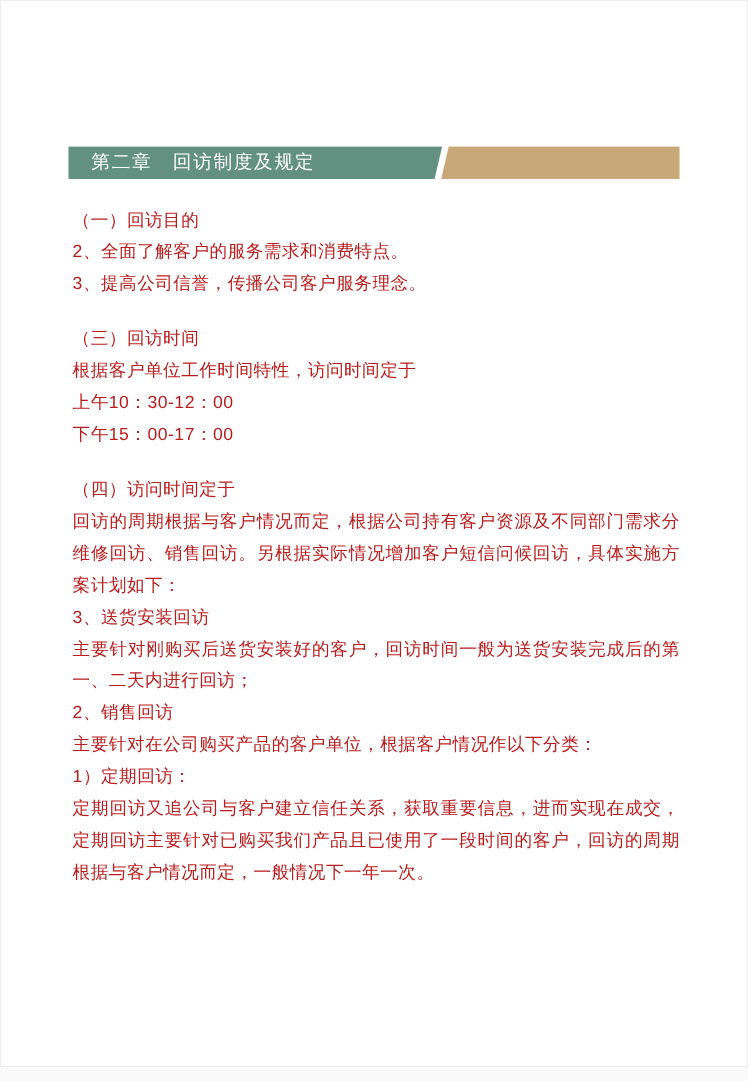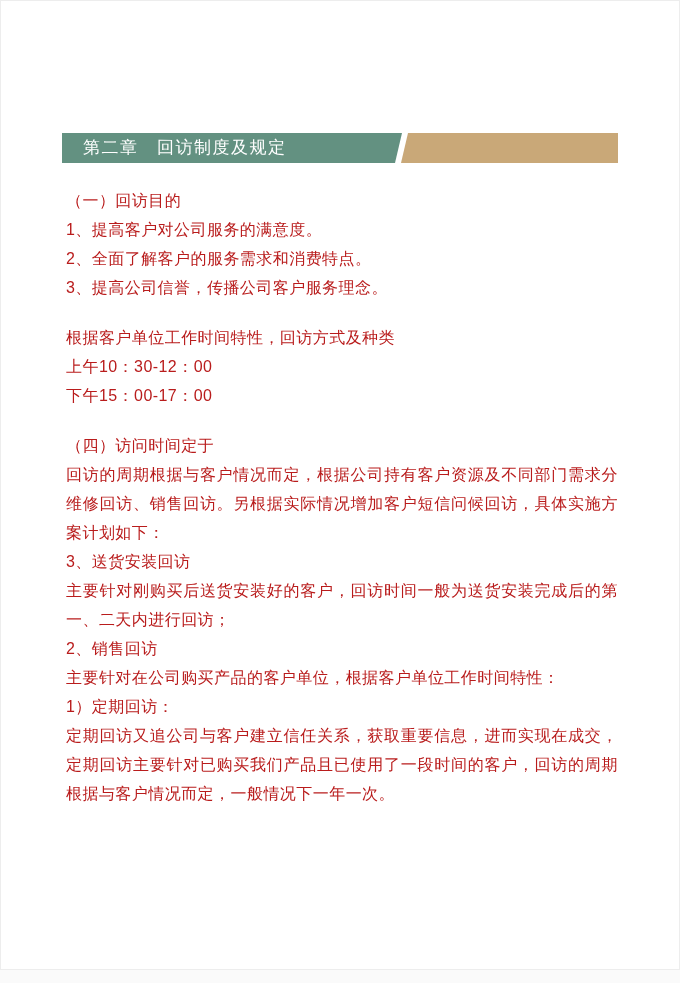--- a/index.html
+++ b/index.html
@@ -77,37 +77,37 @@
     <div class="bar-green">
       <span>第二章　回访制度及规定</span>
     </div>
     <div class="bar-tan"></div>
   </div>
 
   <div class="content">
 
     <div class="sec">
       <div class="line">（一）回访目的</div>
-      <div class="line">1、提高客户对公司服务的满意度。</div>
       <div class="line">2、全面了解客户的服务需求和消费特点。</div>
       <div class="line">3、提高公司信誉，传播公司客户服务理念。</div>
     </div>
 
 
     <div class="sec">
-      <div class="line">根据客户单位工作时间特性，回访方式及种类</div>
+      <div class="line">（三）回访时间</div>
+      <div class="line">根据客户单位工作时间特性，访问时间定于</div>
       <div class="line">上午10：30-12：00</div>
       <div class="line">下午15：00-17：00</div>
     </div>
 
     <div class="sec">
       <div class="line">（四）访问时间定于</div>
       <div class="line">回访的周期根据与客户情况而定，根据公司持有客户资源及不同部门需求分维修回访、销售回访。另根据实际情况增加客户短信问候回访，具体实施方案计划如下：</div>
       <div class="line">3、送货安装回访</div>
       <div class="line">主要针对刚购买后送货安装好的客户，回访时间一般为送货安装完成后的第一、二天内进行回访；</div>
       <div class="line">2、销售回访</div>
-      <div class="line">主要针对在公司购买产品的客户单位，根据客户单位工作时间特性：</div>
+      <div class="line">主要针对在公司购买产品的客户单位，根据客户情况作以下分类：</div>
       <div class="line">1）定期回访：</div>
       <div class="line">定期回访又追公司与客户建立信任关系，获取重要信息，进而实现在成交，定期回访主要针对已购买我们产品且已使用了一段时间的客户，回访的周期根据与客户情况而定，一般情况下一年一次。</div>
     </div>
 
   </div>
 </div>
 
 </body></html>

